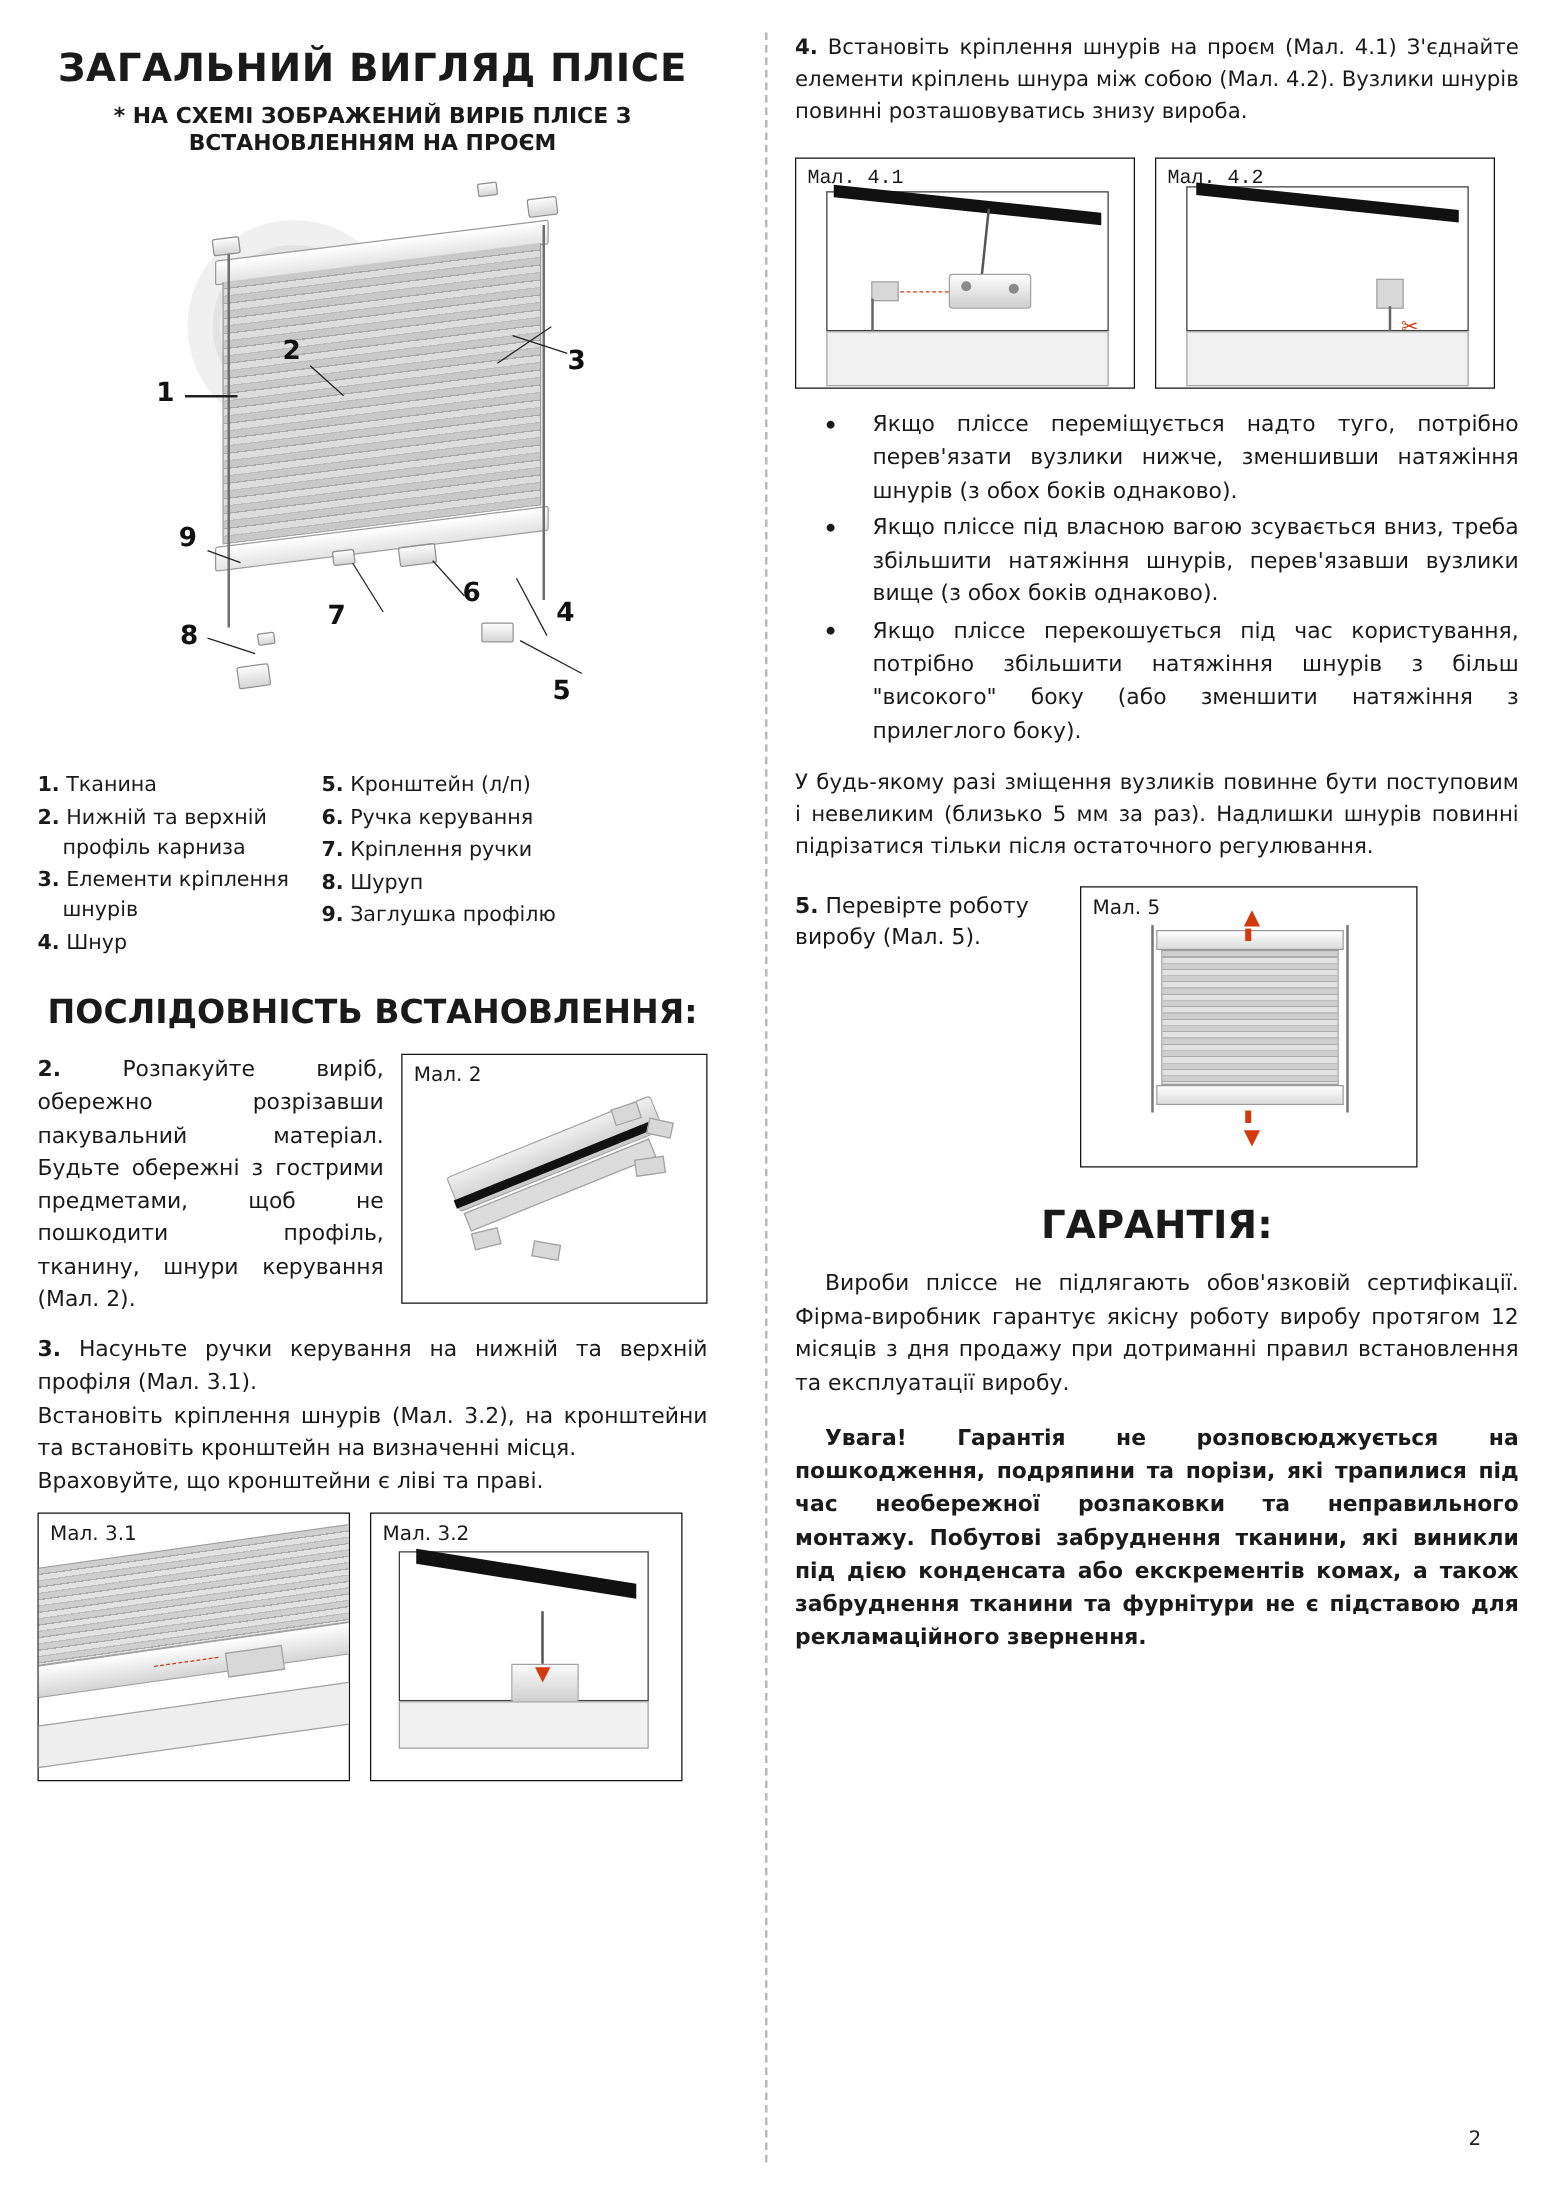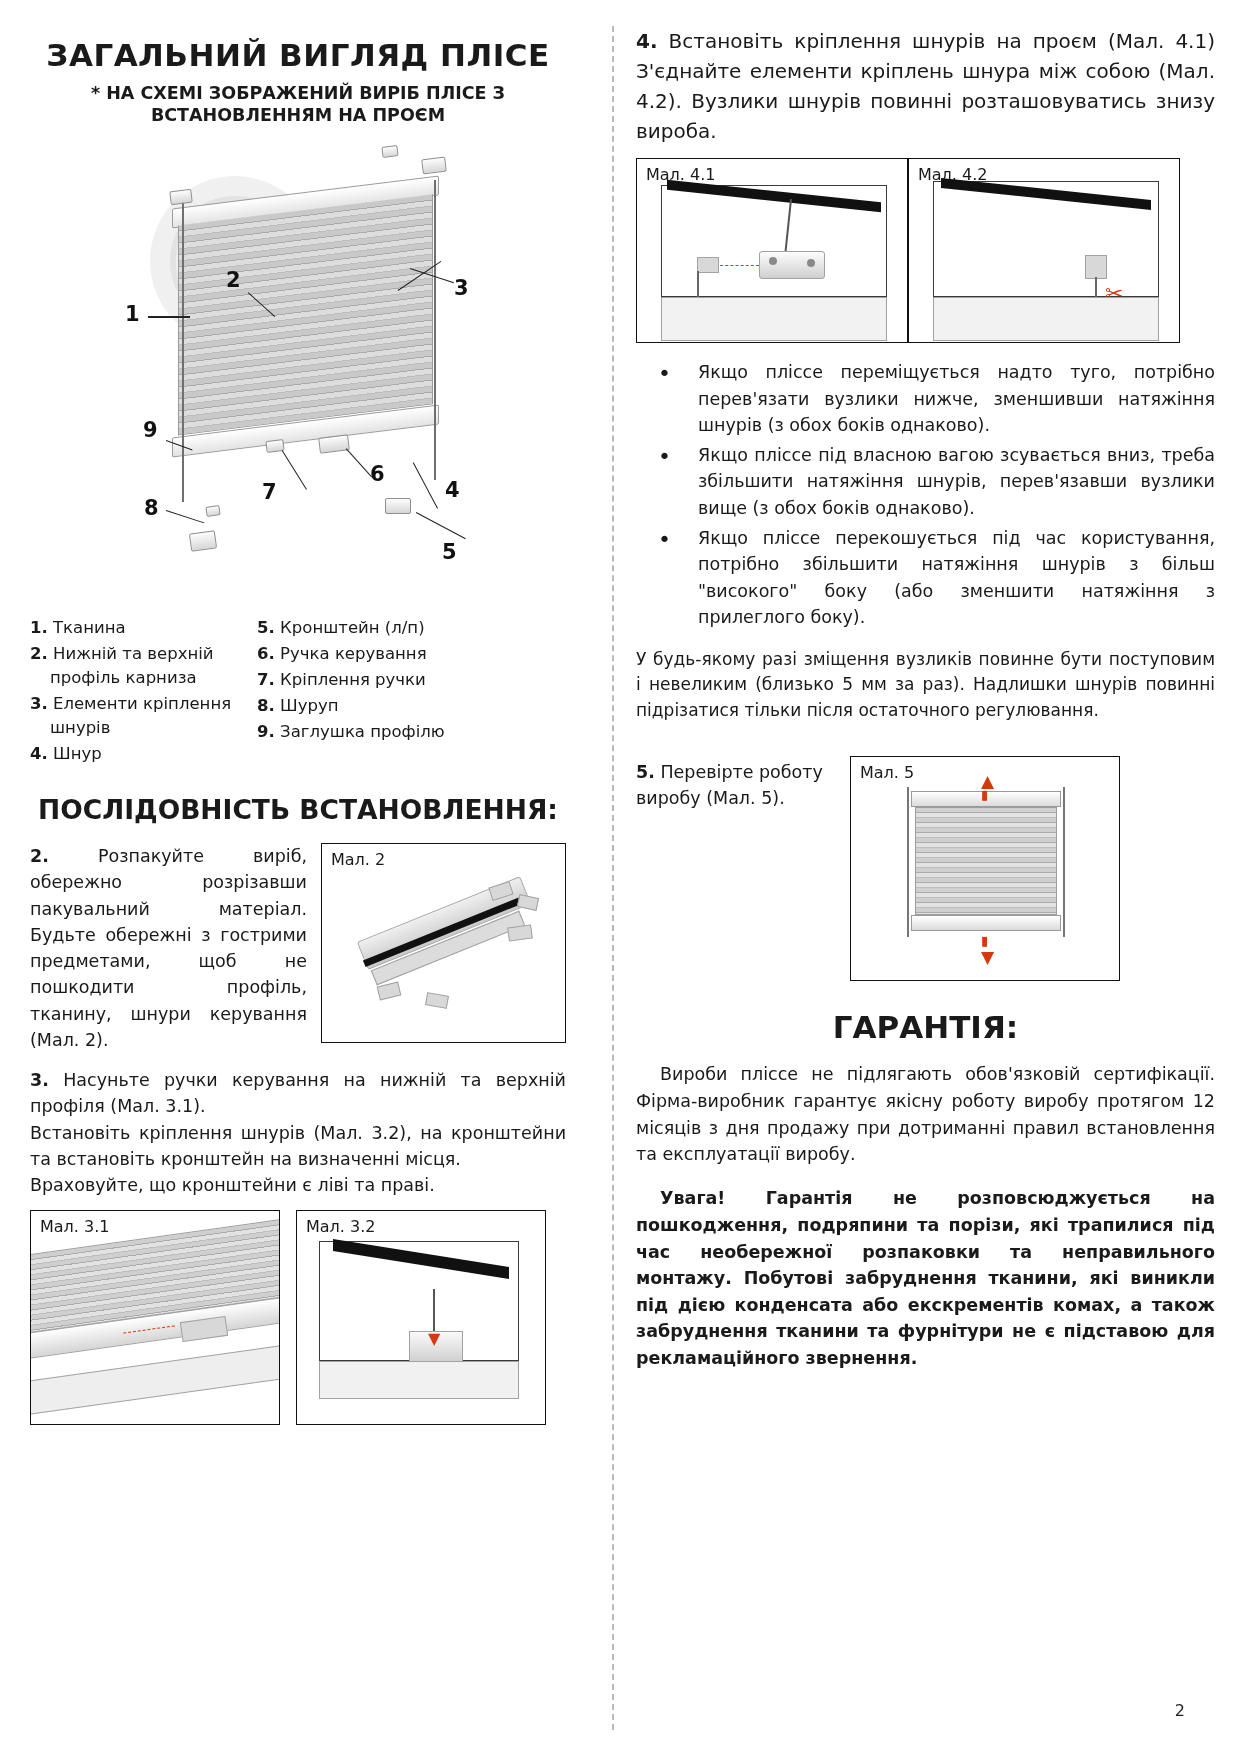--- a/index.html
+++ b/index.html
@@ -153,36 +153,36 @@
     z-index:5;
     background:transparent;
   }
   .fig2 { width:245px; height:200px; flex:none; }
 
   .figs-row { display:flex; gap:16px; margin-top:12px; }
   .fig31 { width:250px; height:215px; }
   .fig32 { width:250px; height:215px; }
 
   
-  .intro-step { font-size:20px; line-height:1.5; text-align:justify; }
-  .figs-row-right { display:flex; margin-top:12px; }
+  .intro-step { font-size:17px; line-height:1.5; text-align:justify; }
+  .figs-row-right { display:flex; gap:16px; margin-top:23px;font-family:Liberation Mono, monospace; }
   .fig41, .fig42 { width:272px; height:185px; }
 
   ul.bullets {
     margin:16px 0 0 0; padding-left:0; list-style:none;
     font-size:17.5px; line-height:1.52;
   }
   ul.bullets li {
     position:relative; padding-left:62px; margin-bottom:3px; text-align:justify;
   }
   ul.bullets li:before {
     content:"•"; position:absolute; left:22px; top:-2px; font-size:22px;
   }
   .note-par { font-size:17px; line-height:1.5; margin-top:16px; text-align:justify;}
-  .step5-row { display:flex; gap:4px; margin-top:33px; align-items:flex-start;}
+  .step5-row { display:flex; gap:18px; margin-top:18px; align-items:flex-start;}
   .step5-text { font-size:17.5px; line-height:1.45; width:210px; padding-top:4px;}
   .fig5 { width:270px; height:225px; }
 
   .guar-par { font-size:17.5px; line-height:1.52; text-align:justify; text-indent:24px; margin-top:4px;}
   .guar-par + .guar-par { margin-top:16px;font-weight:bold; }
 
   .page-num {
     position:absolute; right:30px; bottom:10px;
     font-size:16px; color:#222;
   }

